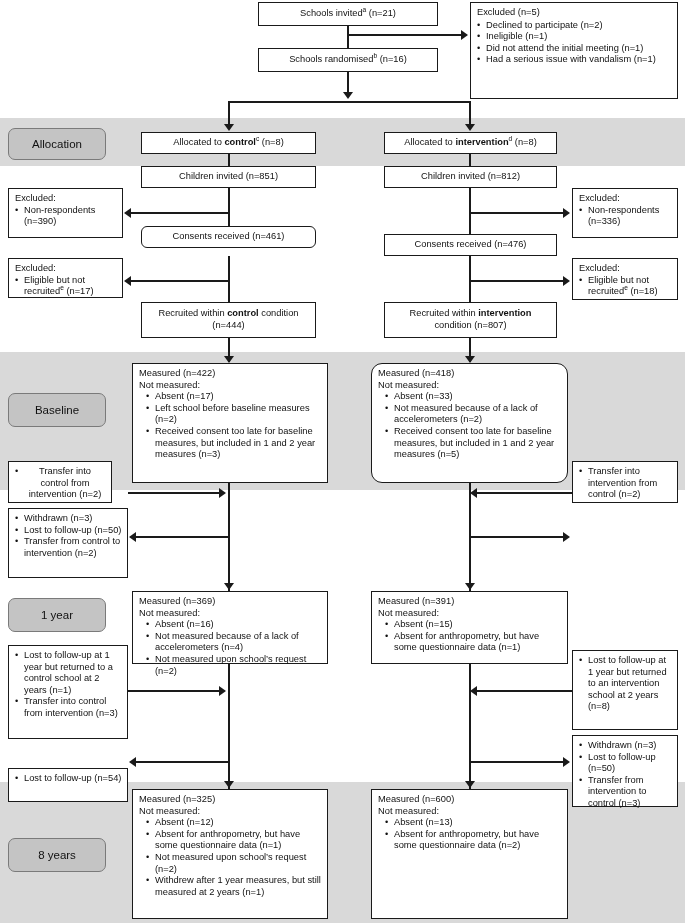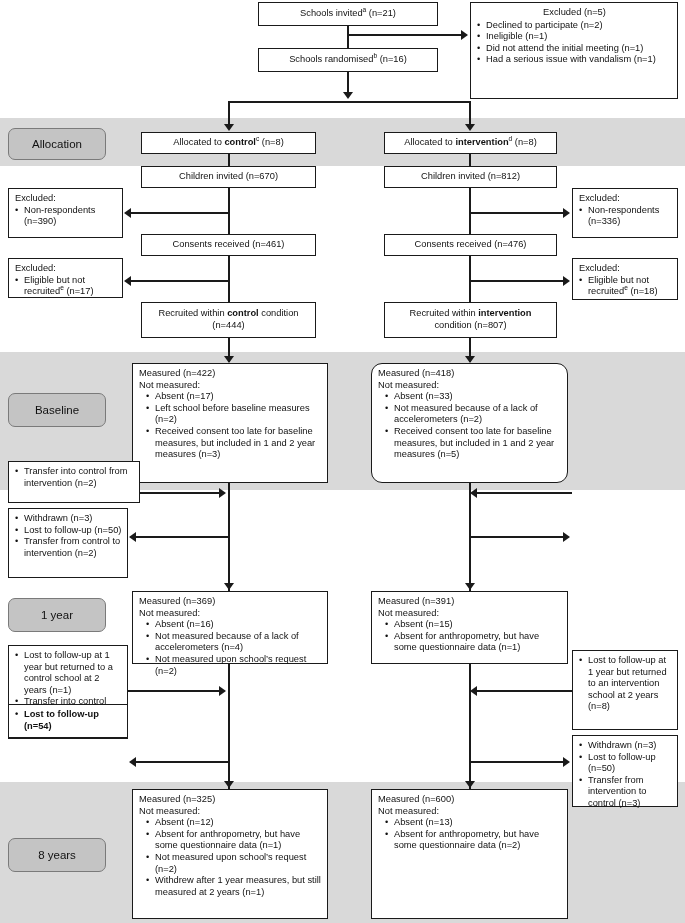--- a/index.html
+++ b/index.html
@@ -58,21 +58,21 @@
 
   <div class="box ctr" style="left:258px;top:2px;width:180px;height:24px;">
     <span><span>Schools invited</span><sup>a</sup><span> (n=21)</span></span>
   </div>
 
   <div class="box ctr" style="left:258px;top:48px;width:180px;height:24px;">
     <span><span>Schools randomised</span><sup>b</sup><span> (n=16)</span></span>
   </div>
 
   <div class="box pad" style="left:470px;top:2px;width:208px;height:97px;">
-    <div style="margin-bottom:1px;text-align:center;">Excluded (n=5)</div>
+    <div style="margin-bottom:1px;">Excluded (n=5)</div>
     <ul class="ul tight">
       <li>Declined to participate (n=2)</li>
       <li>Ineligible (n=1)</li>
       <li>Did not attend the initial meeting (n=1)</li>
       <li>Had a serious issue with vandalism (n=1)</li>
     </ul>
   </div>
 
   <div class="ln v" style="left:347px;top:26px;height:22px;"></div>
   <div class="ln h" style="left:347px;top:34px;width:116px;"></div>
@@ -86,34 +86,34 @@
   <div class="ln v" style="left:469px;top:101px;height:26px;"></div>
   <div class="ar d" style="left:224px;top:124px;"></div>
   <div class="ar d" style="left:465px;top:124px;"></div>
 
   <div class="box ctr" style="left:141px;top:132px;width:175px;height:22px;">
     <span><span>Allocated to </span><b>control</b><sup>c</sup><span> (n=8)</span></span>
   </div>
   <div class="ln v" style="left:228px;top:154px;height:12px;"></div>
 
   <div class="box ctr" style="left:141px;top:166px;width:175px;height:22px;">
-    <span>Children invited (n=670)</span>
+    <span>Children invited (n=851)</span>
   </div>
   <div class="ln v" style="left:228px;top:188px;height:46px;"></div>
 
   <div class="box pad" style="left:8px;top:188px;width:115px;height:50px;">
     <div>Excluded:</div>
     <ul class="ul tight">
       <li>Non-respondents (n=390)</li>
     </ul>
   </div>
   <div class="ln h" style="left:131px;top:212px;width:98px;"></div>
   <div class="ar l" style="left:124px;top:208px;"></div>
 
-  <div class="box ctr" style="left:141px;top:234px;width:175px;height:22px;">
+  <div class="box ctr" style="left:141px;top:226px;width:175px;height:22px;border-radius:6px;">
     <span>Consents received (n=461)</span>
   </div>
   <div class="ln v" style="left:228px;top:256px;height:46px;"></div>
 
   <div class="box pad" style="left:8px;top:258px;width:115px;height:40px;">
     <div>Excluded:</div>
     <ul class="ul tight">
       <li><span>Eligible but not recruited</span><sup>e</sup><span> (n=17)</span></li>
     </ul>
   </div>
@@ -131,21 +131,21 @@
     <div>Not measured:</div>
     <ul class="ul">
       <li>Absent (n=17)</li>
       <li>Left school before baseline measures (n=2)</li>
       <li>Received consent too late for baseline measures, but included in 1 and 2 year measures (n=3)</li>
     </ul>
   </div>
   <div class="ln v" style="left:228px;top:483px;height:108px;"></div>
   <div class="ar d" style="left:224px;top:583px;"></div>
 
-  <div class="box pad" style="left:8px;top:461px;width:132px;height:42px;">
+  <div class="box pad" style="left:8px;top:461px;width:104px;height:42px;text-align:center;">
     <ul class="ul tight">
       <li>Transfer into control from intervention (n=2)</li>
     </ul>
   </div>
   <div class="ln h" style="left:128px;top:492px;width:93px;"></div>
   <div class="ar r" style="left:219px;top:488px;"></div>
 
   <div class="box pad" style="left:8px;top:508px;width:120px;height:70px;">
     <ul class="ul tight">
       <li>Withdrawn (n=3)</li>
@@ -170,21 +170,21 @@
 
   <div class="box pad" style="left:8px;top:645px;width:120px;height:94px;">
     <ul class="ul tight">
       <li>Lost to follow-up at 1 year but returned to a control school at 2 years (n=1)</li>
       <li>Transfer into control from intervention (n=3)</li>
     </ul>
   </div>
   <div class="ln h" style="left:128px;top:690px;width:93px;"></div>
   <div class="ar r" style="left:219px;top:686px;"></div>
 
-  <div class="box pad" style="left:8px;top:704px;width:120px;height:34px;font-weight:bold;">
+  <div class="box pad" style="left:8px;top:768px;width:120px;height:34px;">
     <ul class="ul tight">
       <li>Lost to follow-up (n=54)</li>
     </ul>
   </div>
   <div class="ln h" style="left:136px;top:761px;width:93px;"></div>
   <div class="ar l" style="left:129px;top:757px;"></div>
 
   <div class="box pad" style="left:132px;top:789px;width:196px;height:130px;">
     <div>Measured (n=325)</div>
     <div>Not measured:</div>
@@ -240,20 +240,25 @@
     <div>Not measured:</div>
     <ul class="ul">
       <li>Absent (n=33)</li>
       <li>Not measured because of a lack of accelerometers (n=2)</li>
       <li>Received consent too late for baseline measures, but included in 1 and 2 year measures (n=5)</li>
     </ul>
   </div>
   <div class="ln v" style="left:469px;top:483px;height:108px;"></div>
   <div class="ar d" style="left:465px;top:583px;"></div>
 
+  <div class="box pad" style="left:572px;top:461px;width:106px;height:42px;">
+    <ul class="ul tight">
+      <li>Transfer into intervention from control (n=2)</li>
+    </ul>
+  </div>
   <div class="ln h" style="left:477px;top:492px;width:95px;"></div>
   <div class="ar l" style="left:470px;top:488px;"></div>
 
   <div class="ln h" style="left:469px;top:536px;width:95px;"></div>
   <div class="ar r" style="left:563px;top:532px;"></div>
 
   <div class="box pad" style="left:371px;top:591px;width:197px;height:73px;">
     <div>Measured (n=391)</div>
     <div>Not measured:</div>
     <ul class="ul">

